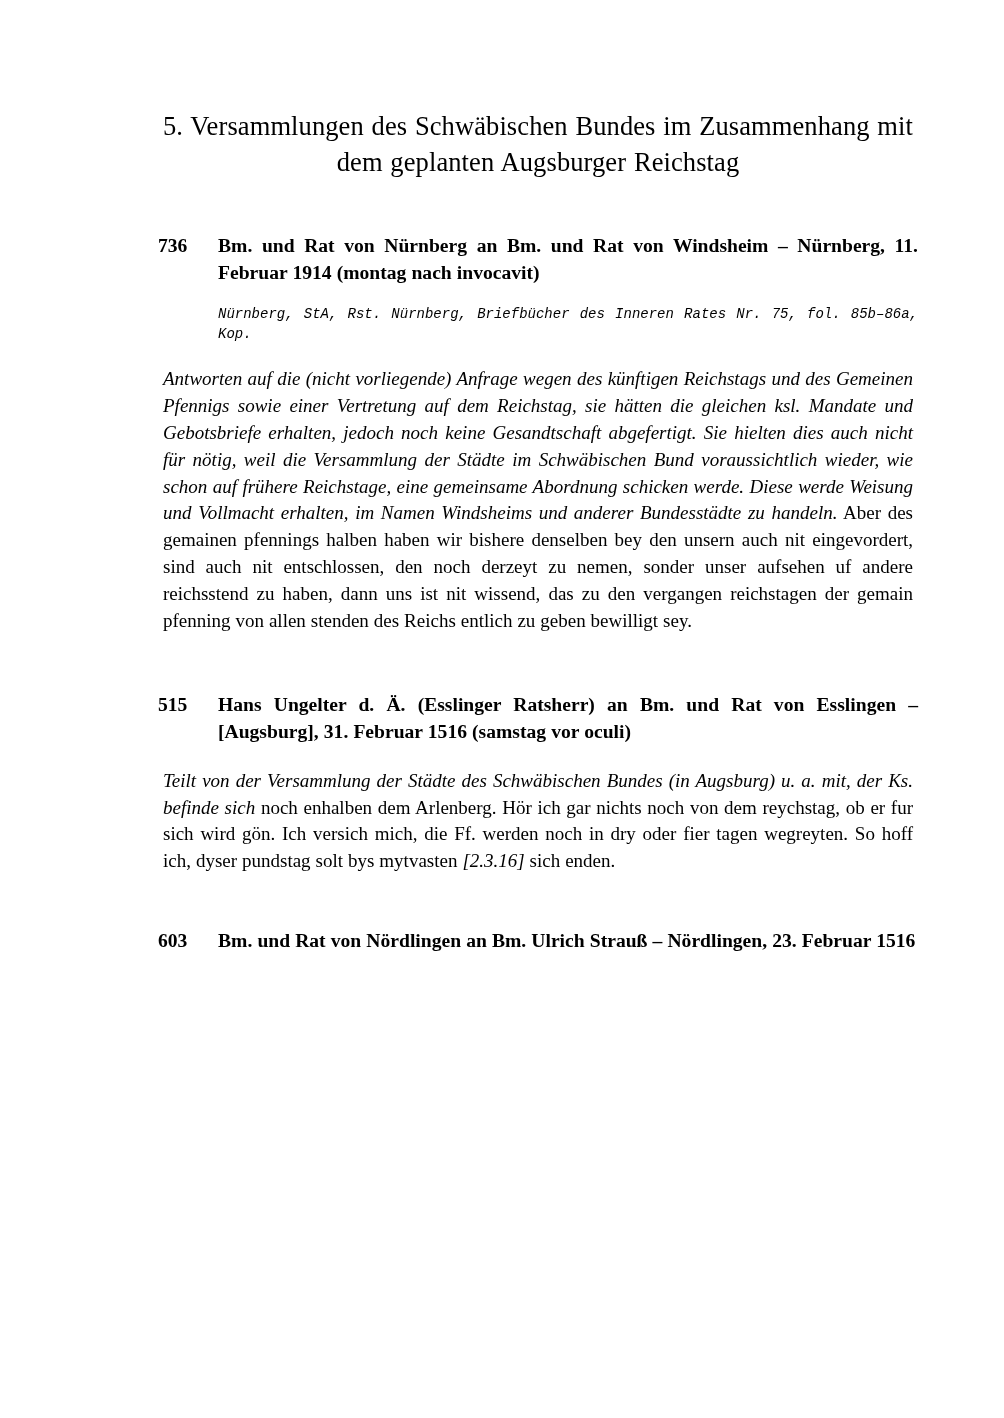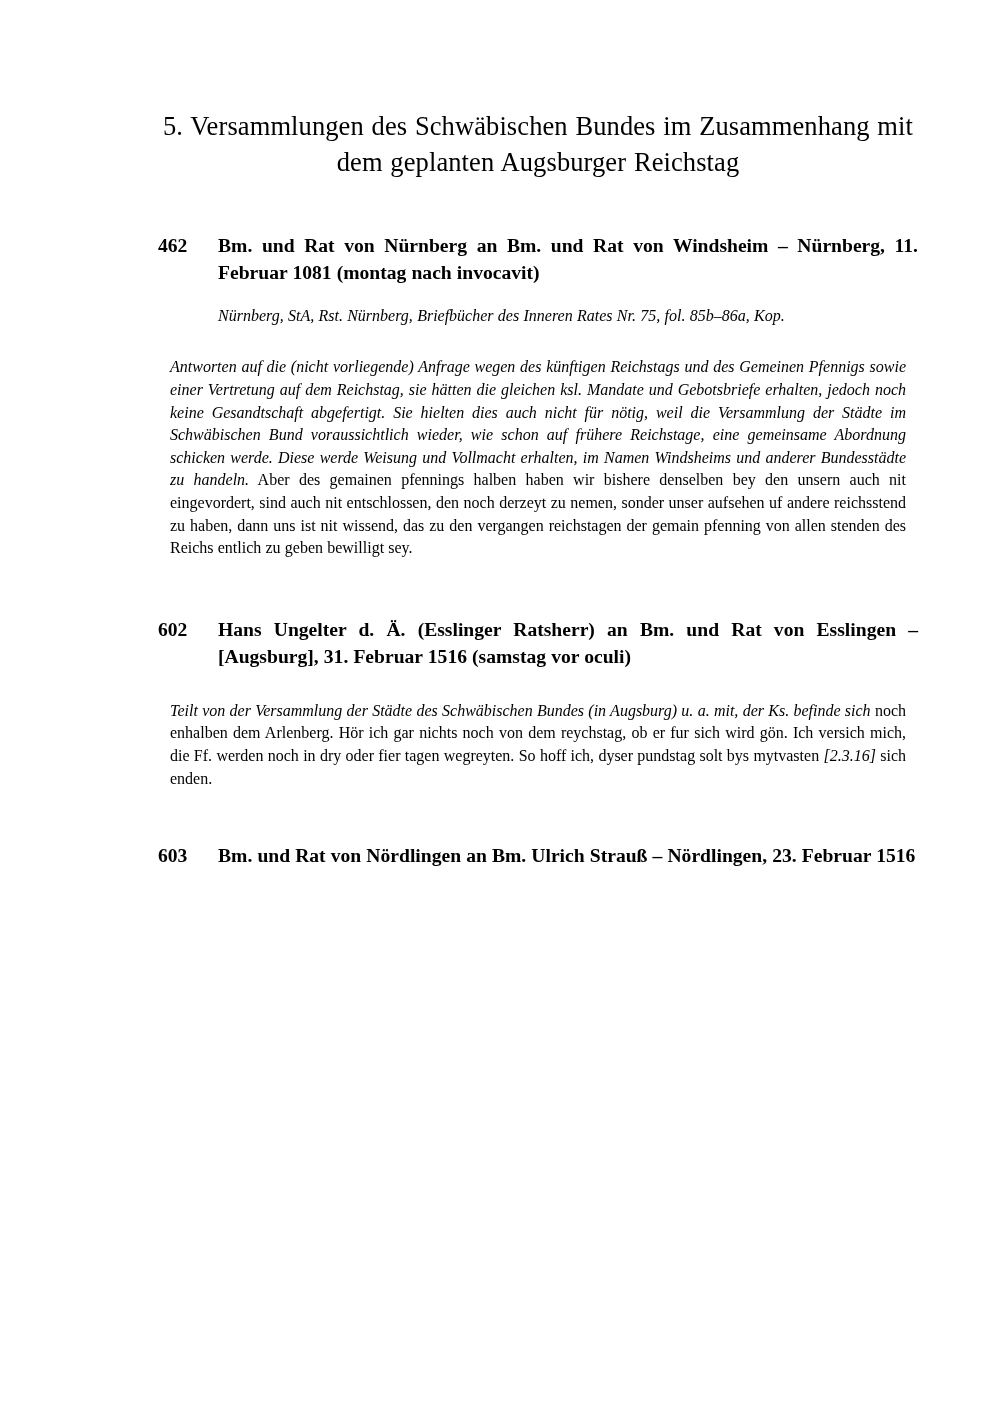--- a/index.html
+++ b/index.html
@@ -76,34 +76,35 @@
   }
   .entry-num {
     display: inline-block;
     width: 60px;
     font-weight: bold;
     text-indent: 0;
   }
 
   .entry-source {
     font-style: italic;
-    font-size: 16px;
+    font-size: 14px;
     line-height: 1.40;
     margin: 0;
     padding-top: 18px;
     padding-left: 60px;
     text-align: justify;
     text-align-last: left;
     word-spacing: 0.3px;
+    font-family: Liberation Mono, monospace;
   }
 
   .entry-body {
-    font-size: 16px;
+    font-size: 19px;
     line-height: 1.415;
-    margin: 12px;
+    margin: 5px;
     padding-top: 17px;
     text-align: justify;
     text-align-last: left;
     hyphens: auto;
     word-spacing: 0.2px;
   }
   .entry-body em,
   .entry-body .it {
     font-style: italic;
   }
@@ -111,29 +112,29 @@
 </head>
 <body>
 
 <div class="page">
   <div class="content">
 
     <h1 class="chapter-heading">5. Versammlungen des Schwäbischen Bundes im Zusammenhang mit dem geplanten Augsburger Reichstag</h1>
 
 
     <div class="entry entry-601">
-      <p class="entry-title"><span class="entry-num">462</span><span>Bm. und Rat von Nürnberg an Bm. und Rat von Windsheim – Nürnberg, 11. Februar 1081 (montag nach invocavit)</span></p>
+      <p class="entry-title"><span class="entry-num">736</span><span>Bm. und Rat von Nürnberg an Bm. und Rat von Windsheim – Nürnberg, 11. Februar 1914 (montag nach invocavit)</span></p>
 
       <p class="entry-source">Nürnberg, StA, Rst. Nürnberg, Briefbücher des Inneren Rates Nr. 75, fol. 85b–86a, Kop.</p>
 
       <p class="entry-body"><span class="it">Antworten auf die (nicht vorliegende) Anfrage wegen des künftigen Reichstags und des Gemeinen Pfennigs sowie einer Vertretung auf dem Reichstag, sie hätten die gleichen ksl. Mandate und Gebotsbriefe erhalten, jedoch noch keine Gesandtschaft abgefertigt. Sie hielten dies auch nicht für nötig, weil die Versammlung der Städte im Schwäbischen Bund voraussichtlich wieder, wie schon auf frühere Reichstage, eine gemeinsame Abordnung schicken werde. Diese werde Weisung und Vollmacht erhalten, im Namen Windsheims und anderer Bundesstädte zu handeln.</span><span> Aber des gemainen pfennings halben haben wir bishere denselben bey den unsern auch nit eingevordert, sind auch nit entschlossen, den noch derzeyt zu nemen, sonder unser aufsehen uf andere reichsstend zu haben, dann uns ist nit wissend, das zu den vergangen reichstagen der gemain pfenning von allen stenden des Reichs entlich zu geben bewilligt sey.</span></p>
     </div>
 
     <div class="entry entry-602">
-      <p class="entry-title"><span class="entry-num">602</span><span>Hans Ungelter d. Ä. (Esslinger Ratsherr) an Bm. und Rat von Esslingen – [Augsburg], 31. Februar 1516 (samstag vor oculi)</span></p>
+      <p class="entry-title"><span class="entry-num">515</span><span>Hans Ungelter d. Ä. (Esslinger Ratsherr) an Bm. und Rat von Esslingen – [Augsburg], 31. Februar 1516 (samstag vor oculi)</span></p>
 
 
       <p class="entry-body"><span class="it">Teilt von der Versammlung der Städte des Schwäbischen Bundes (in Augsburg) u. a. mit, der Ks. befinde sich</span><span> noch enhalben dem Arlenberg. Hör ich gar nichts noch von dem reychstag, ob er fur sich wird gön. Ich versich mich, die Ff. werden noch in dry oder fier tagen wegreyten. So hoff ich, dyser pundstag solt bys mytvasten </span><span class="it">[2.3.16]</span><span> sich enden.</span></p>
     </div>
 
     <div class="entry entry-603">
       <p class="entry-title"><span class="entry-num">603</span><span>Bm. und Rat von Nördlingen an Bm. Ulrich Strauß – Nördlingen, 23. Februar 1516</span></p>
 
     </div>
 

